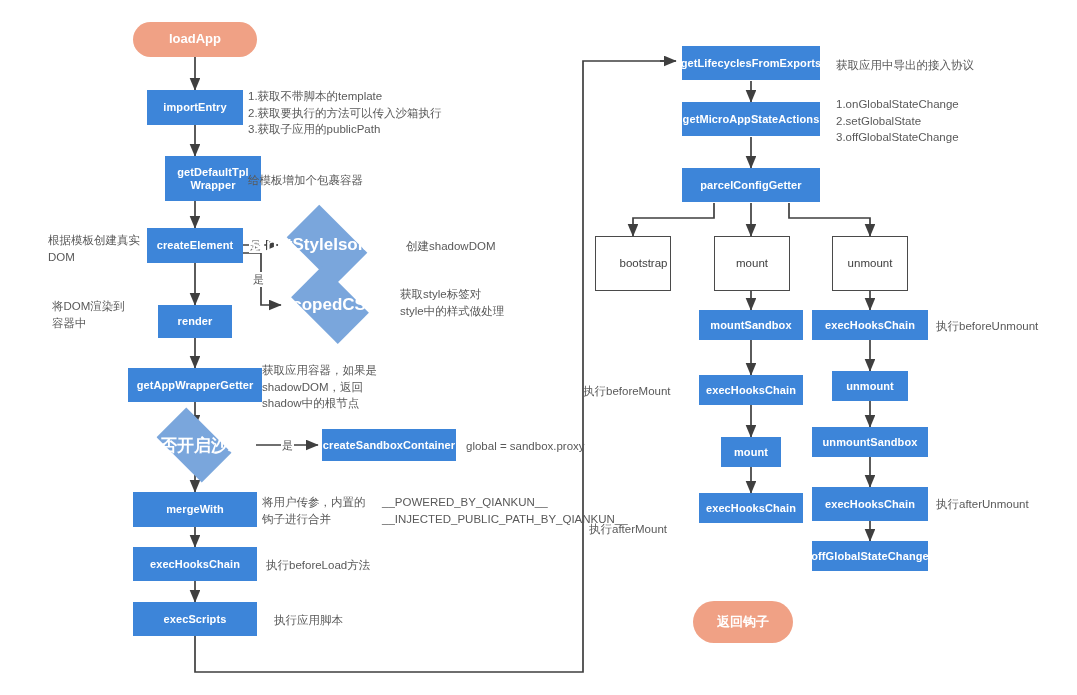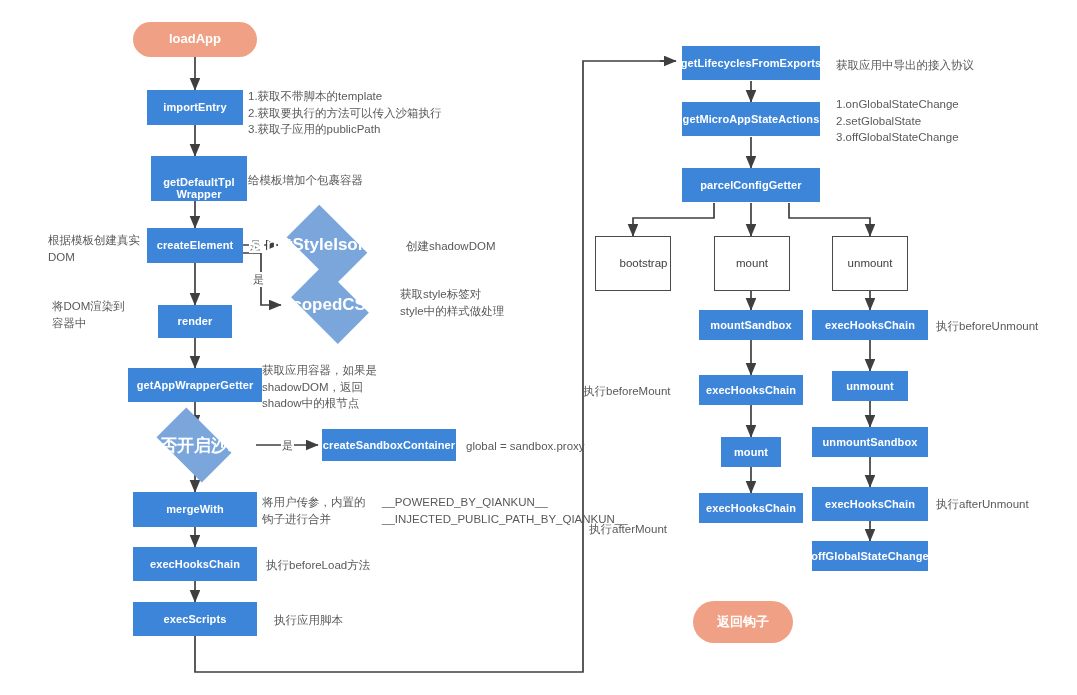--- a/index.html
+++ b/index.html
@@ -158,21 +158,21 @@
     <span>loadApp</span>
   </div>
 
   <div class="node proc" style="left:147px;top:90px;width:96px;height:35px;">
     <span>importEntry</span>
   </div>
   <div class="note left" style="left:248px;top:88px;width:230px;">1.获取不带脚本的template
 2.获取要执行的方法可以传入沙箱执行
 3.获取子应用的publicPath</div>
 
-  <div class="node proc" style="left:151px;top:156px;width:96px;height:45px;align-items:flex-end;">
+  <div class="node proc" style="left:165px;top:156px;width:96px;height:45px;">
     <span style="white-space:pre-line;">getDefaultTpl
 Wrapper</span>
   </div>
   <div class="note left" style="left:248px;top:172px;width:200px;">给模板增加个包裹容器</div>
 
   <div class="note center" style="left:48px;top:232px;width:105px;">根据模板创建真实
 DOM</div>
   <div class="node proc" style="left:147px;top:228px;width:96px;height:35px;">
     <span>createElement</span>
   </div>

